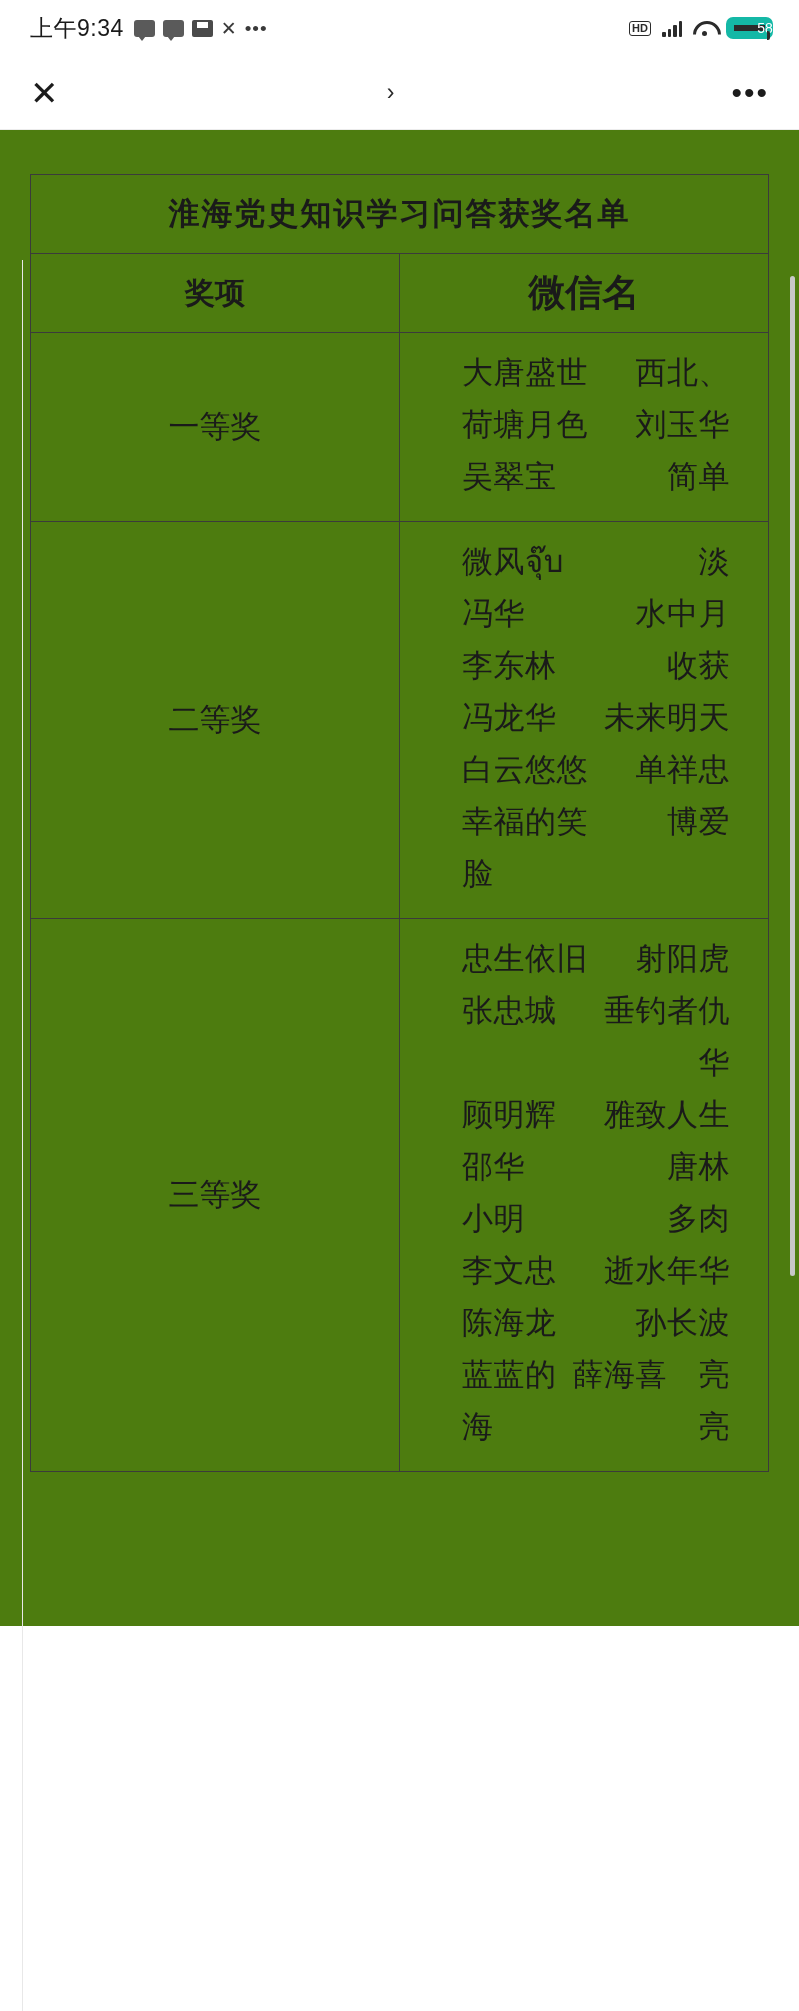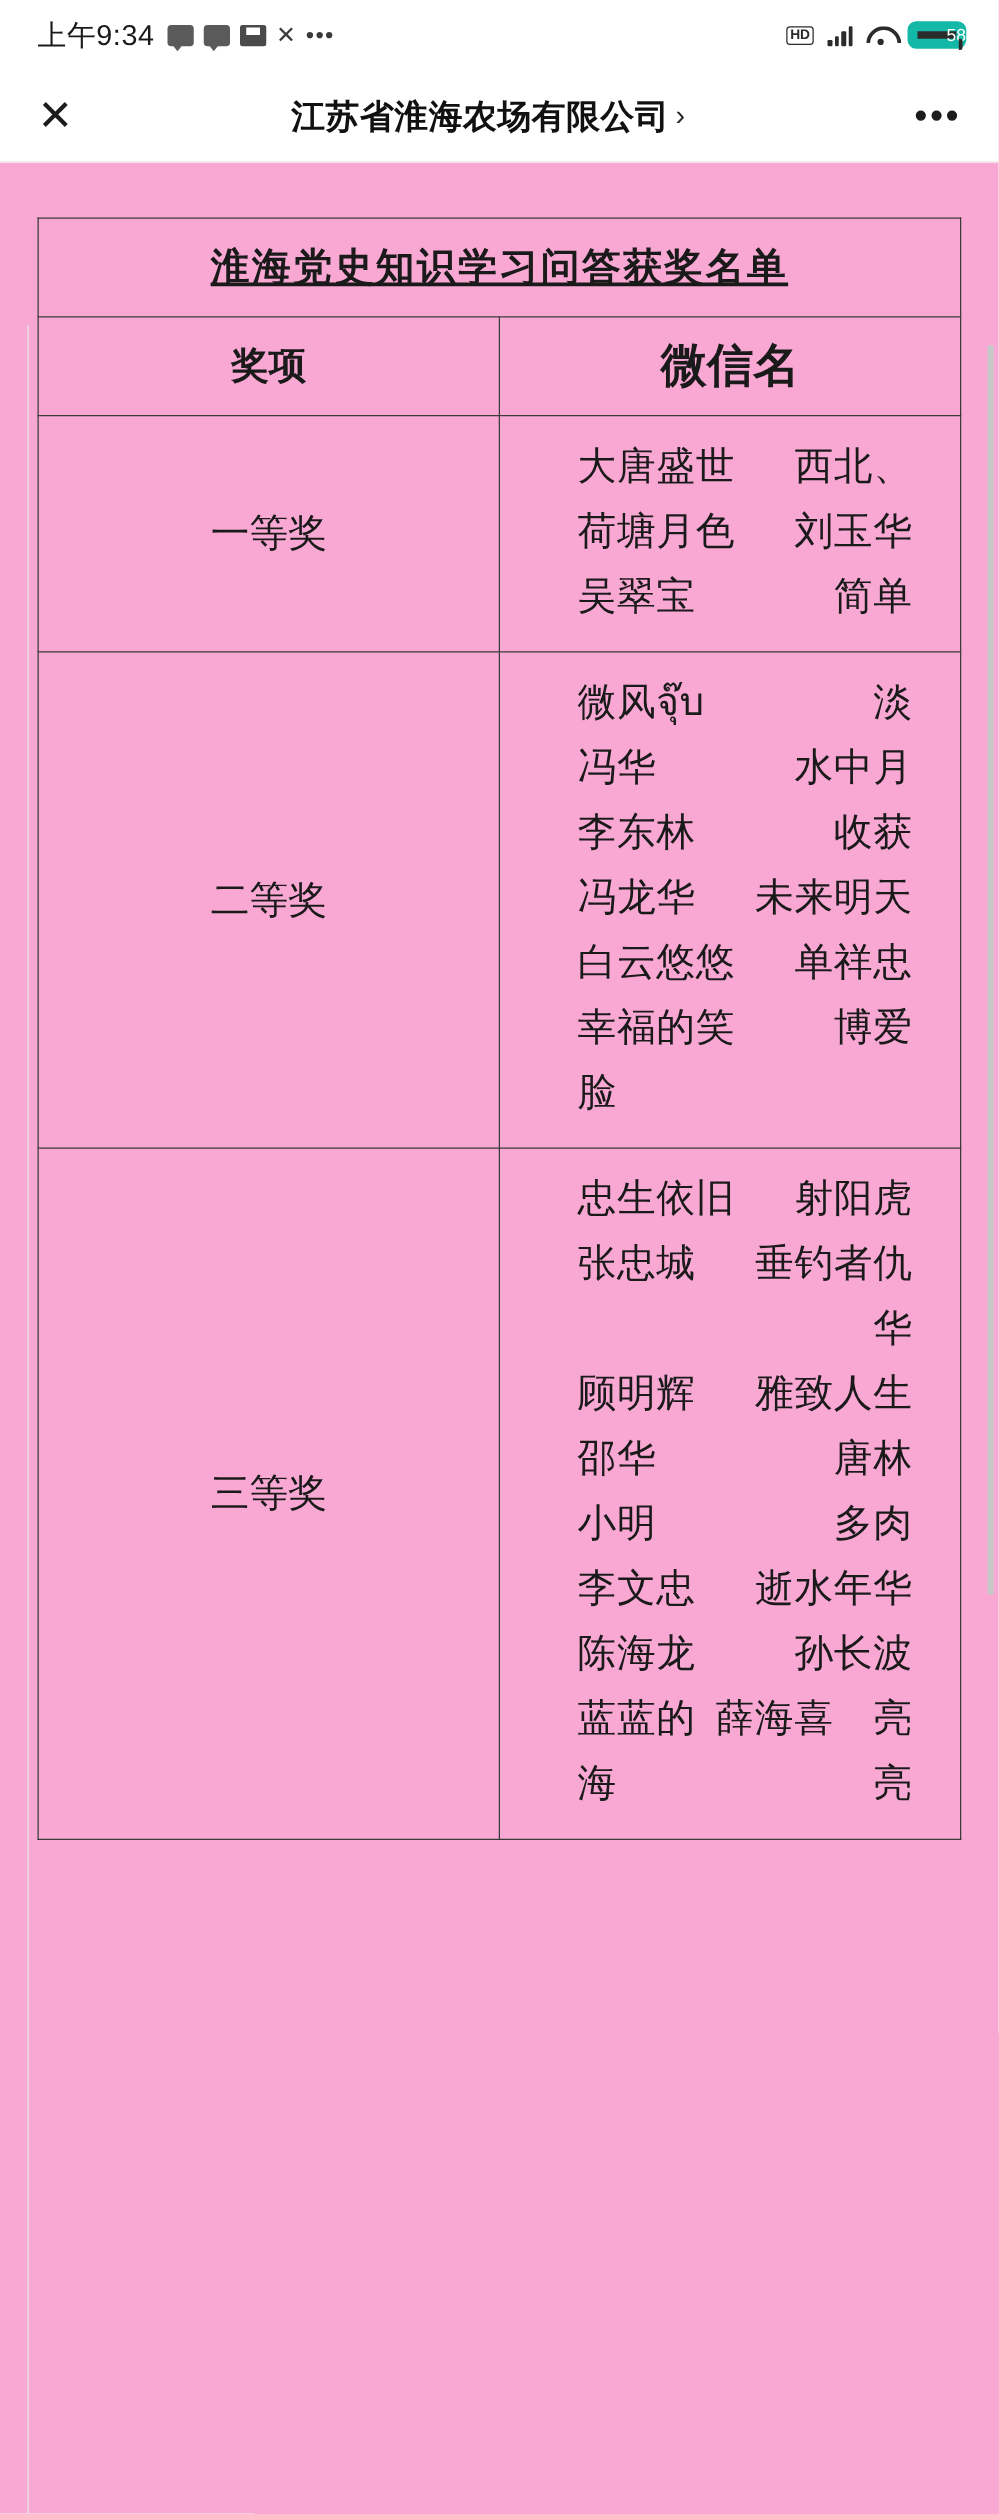--- a/index.html
+++ b/index.html
@@ -6,22 +6,22 @@
   html, body {
     width: 799px;
     height: 2011px;
     background: #ffffff;
     font-family: "Liberation Sans", sans-serif;
     overflow: hidden;
   }
   .phone {
     position: relative;
     width: 799px;
-    height: 2011px;
-    background: #f9a8d4;
+    height: 1626px;
+    background: #4d7c0f;
   }
 
   
   .statusbar {
     height: 56px;
     display: flex;
     align-items: center;
     justify-content: space-between;
     padding: 0 26px 0 30px;
     background: #fff;
@@ -213,21 +213,20 @@
   .award-table td, .award-table th {
     border: 1.5px solid #3b3b3b;
     color: #1a1a1a;
   }
   .tbl-title {
     text-align: center;
     font-size: 31px;
     font-weight: bold;
     padding: 18px 0;
     letter-spacing: 2px;
-    text-decoration: underline;
   }
   .col-award {
     width: 92px;
     text-align: center;
     font-size: 30px;
     font-weight: bold;
     line-height: 40px;
   }
   .col-head-name {
     text-align: center;
@@ -304,21 +303,20 @@
       <span class="wifi"></span>
       <span class="battery">
           <span>58</span>
         </span>
     </div>
   </div>
 
   <div class="navbar">
     <div class="nav-close">✕</div>
     <div class="nav-title-wrap">
-      <span class="nav-title">江苏省淮海农场有限公司</span>
       <span class="nav-chevron">›</span>
     </div>
     <div class="nav-more">•••</div>
   </div>
 
   <div class="content">
     <div class="edge-line"></div>
     <div class="scrollbar"></div>
 
 

